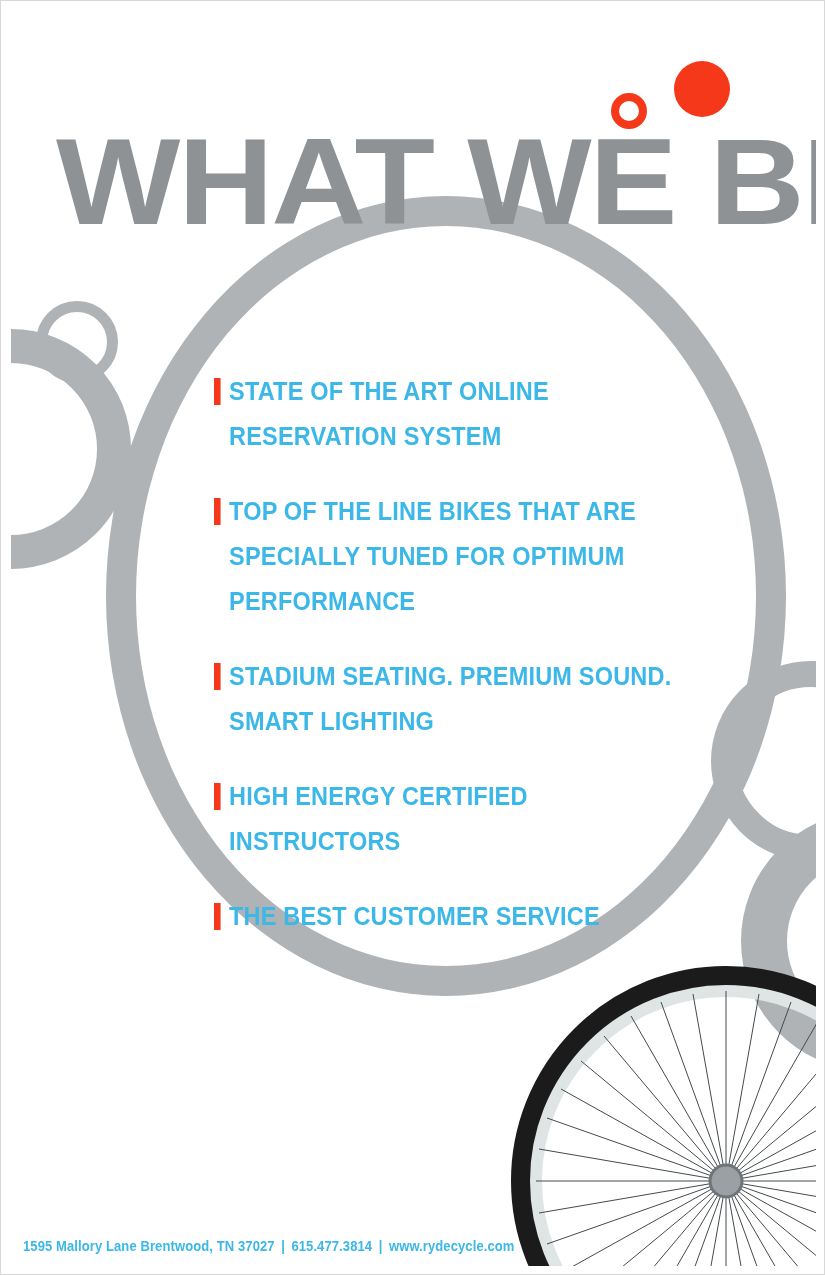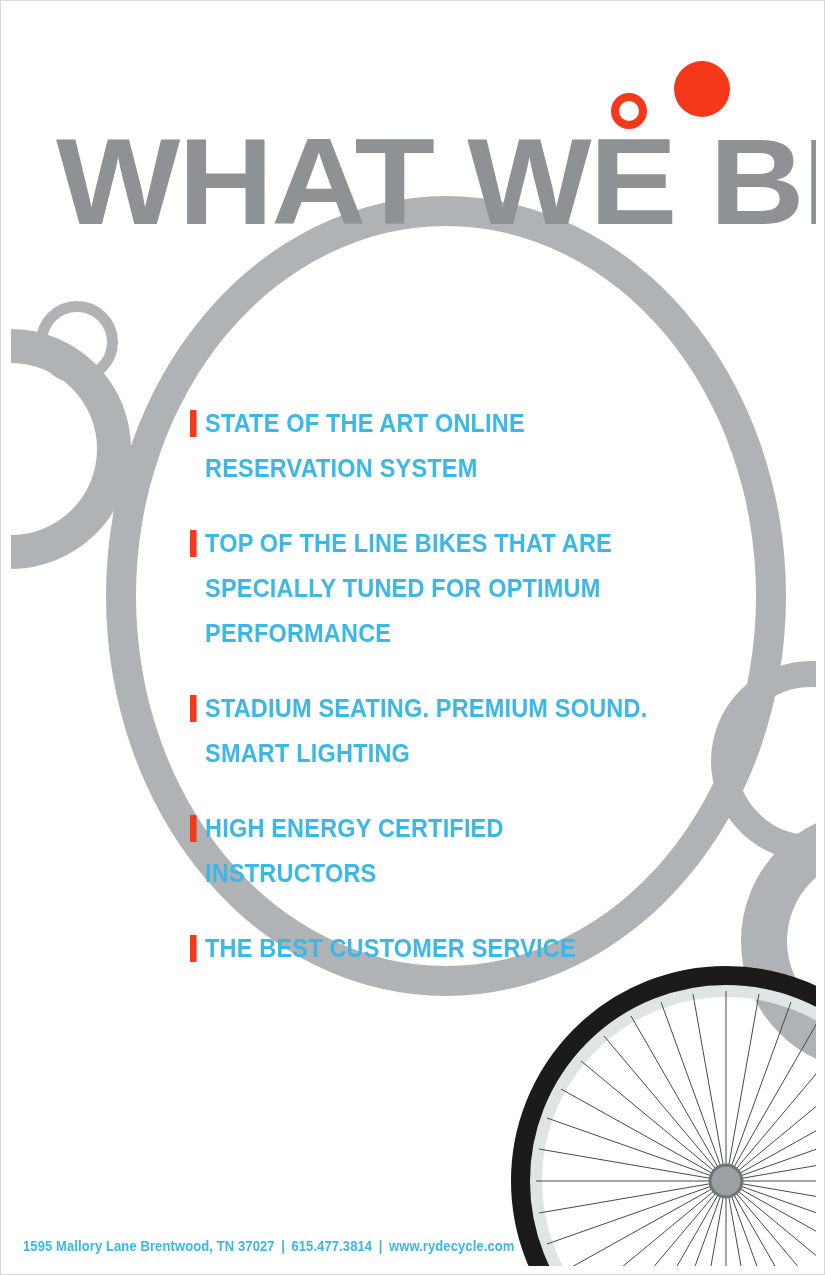--- a/index.html
+++ b/index.html
@@ -111,24 +111,23 @@
     line-height: 118px;
     letter-spacing: -2px;
     transform: scaleX(1.08);
     transform-origin: left top;
     white-space: nowrap;
   }
 
   
   .list {
     position: absolute;
-    left: 179px;
+    left: 203px;
     top: 358px;
     width: 500px;
-    margin-top: 32px;
   }
   .list-item {
     position: relative;
     padding-left: 16px;
     margin-bottom: 30px;
     color: #3bb7e8;
     font-family: "Liberation Sans", sans-serif;
     font-weight: bold;
     font-size: 25px;
     line-height: 45px;

